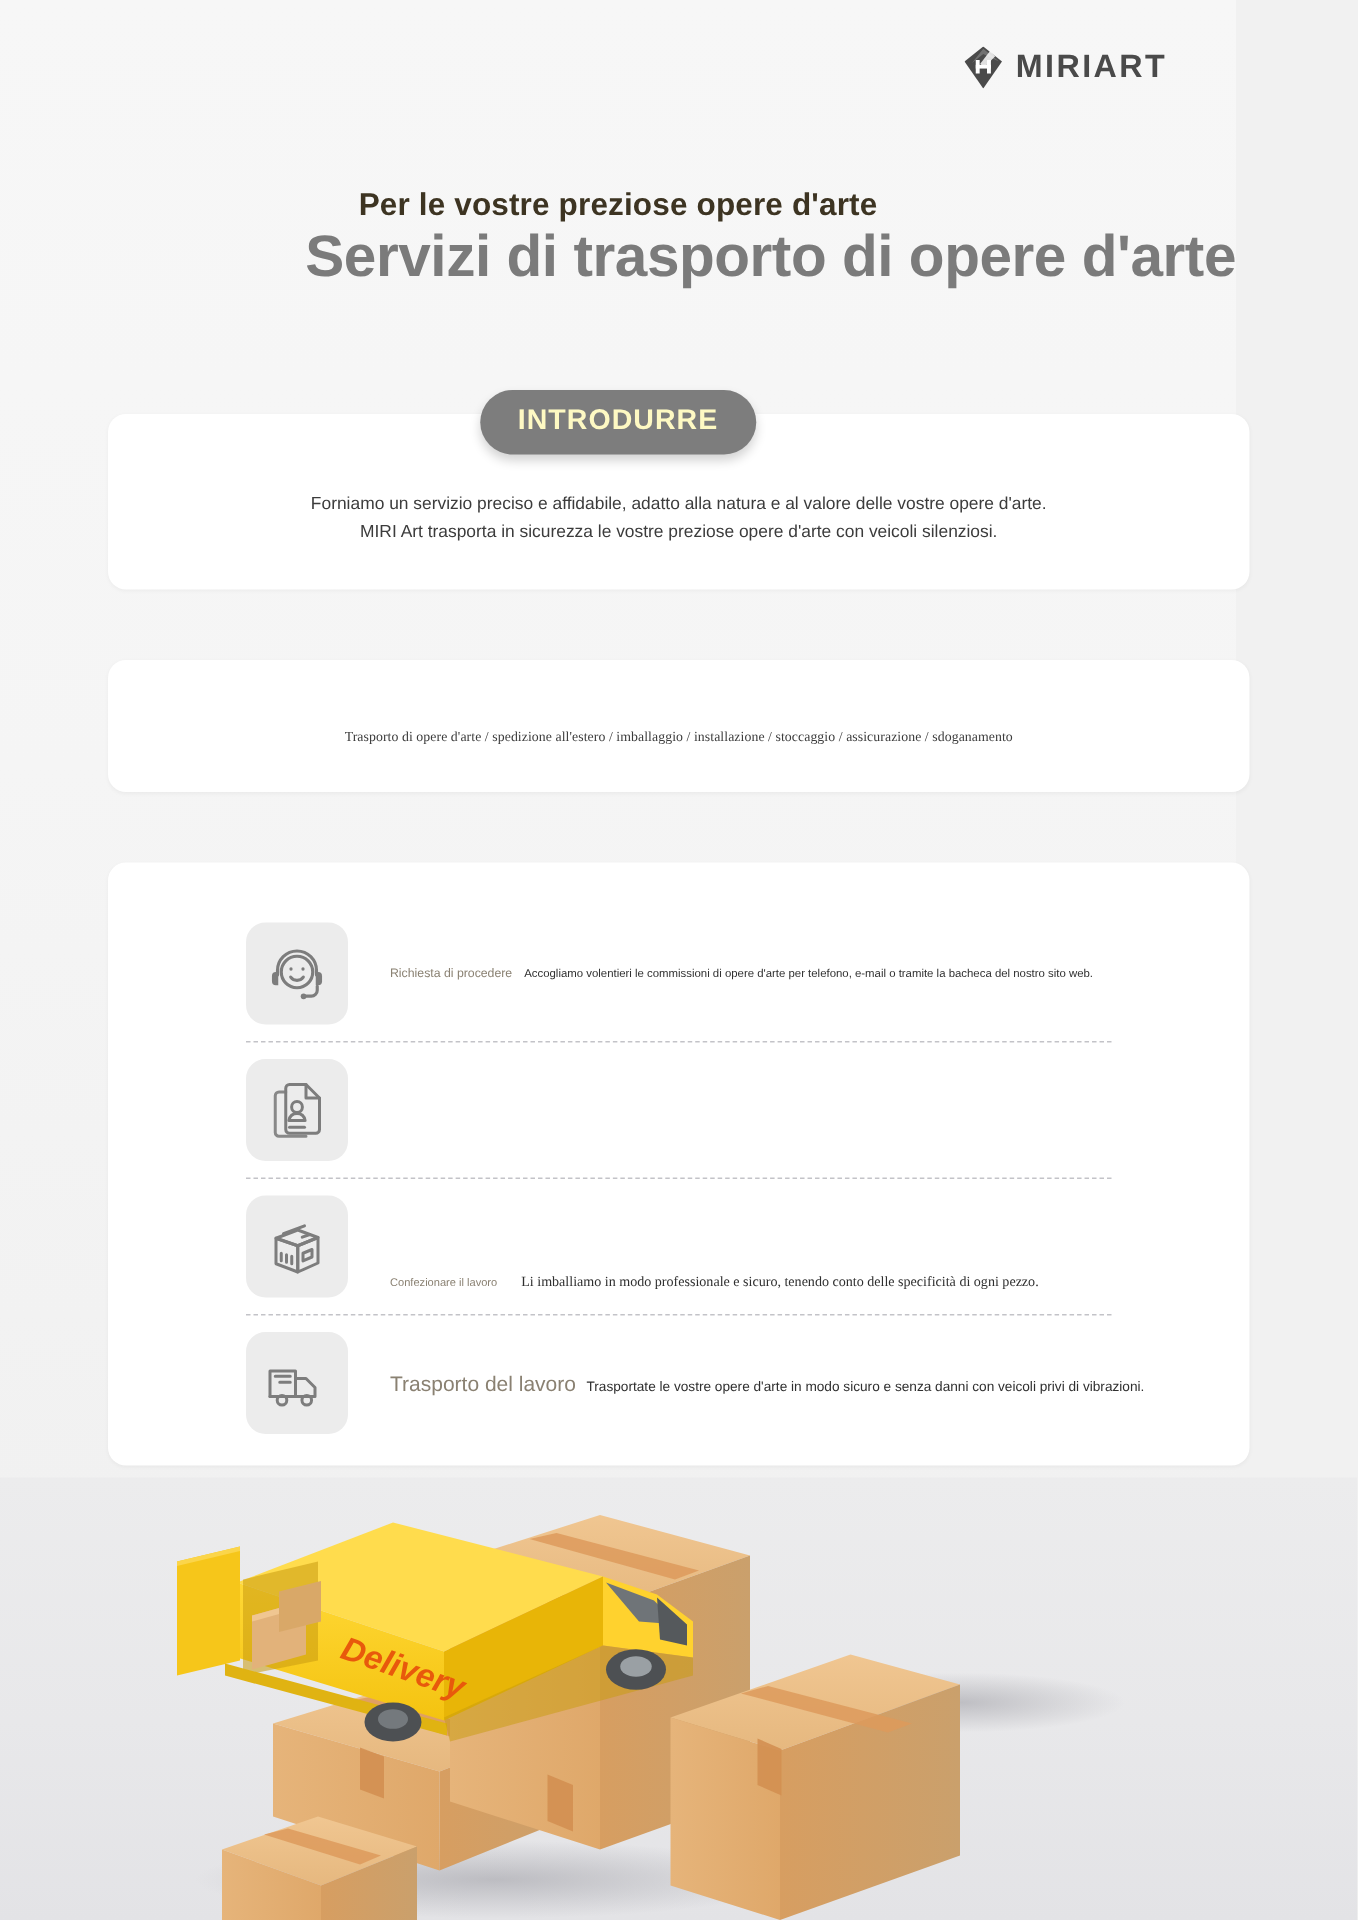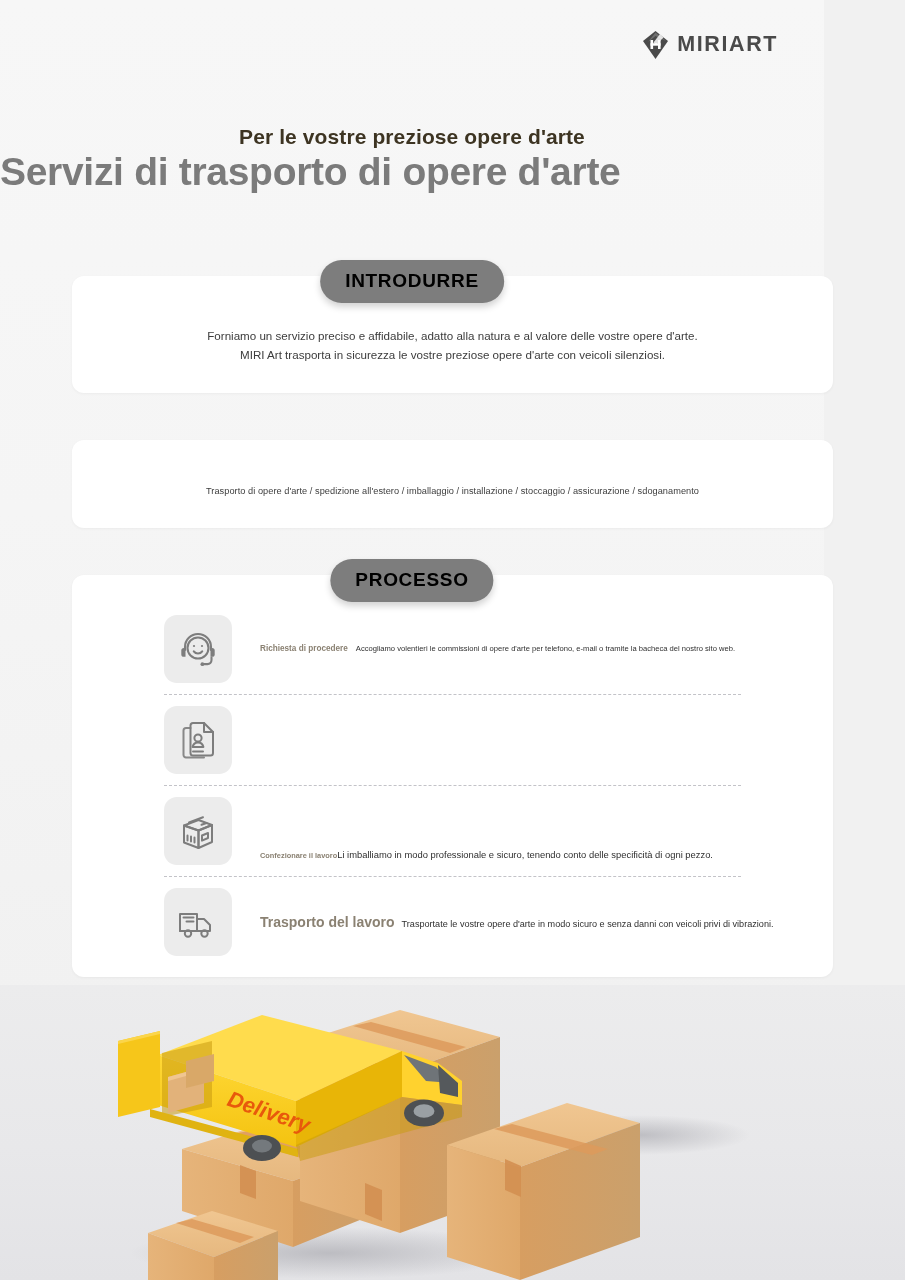--- a/index.html
+++ b/index.html
@@ -40,42 +40,42 @@
     position:absolute; left:0; right:0; top:93px;
     text-align:center;
     font-size:21px;
     font-weight:bold;
     color:#3d3422;
     letter-spacing:.1px;
     margin-top:32px;
   }
   .headline{
     position:absolute; left:0; right:0; top:150px;
-    text-align:left;
+    text-align:right;
     font-size:39px;
     font-weight:bold;
     color:#7b7b7b;
     letter-spacing:-.3px;
   }
 
   
   .card{
     position:absolute;
     left:72px;
     width:761px;
     background:#fff;
     border-radius:12px;
     box-shadow:0 1px 3px rgba(0,0,0,.045);
   }
   .pill{
     position:absolute;
     left:50%;
     transform:translateX(-50%);
     background:#7d7d7d;
-    color:#000000;
+    color:#fef9c3;
     font-size:19px;
     font-weight:bold;
     letter-spacing:.7px;
     padding:10px 25px 11px;
     border-radius:26px;
     box-shadow:0 4px 7px rgba(0,0,0,.18);
     white-space:nowrap;
     z-index:5;
   }
 
@@ -85,21 +85,21 @@
   .intro-body{
     position:absolute;
     top:50px; left:0; right:0;
     text-align:center;
     font-size:11.6px;
     color:#3c3c3c;
     line-height:19px;
   }
 
   
-  #card-service{ top:440px; height:88px; }
+  #card-service{ top:440px; height:88px;font-family:Liberation Serif, serif; }
   #pill-service{ top:424px; }
   .service-body{
     position:absolute;
     top:46px; left:0; right:0;
     text-align:center;
     font-size:9.2px;
     color:#3c3c3c;
     letter-spacing:.05px;
   }
 
@@ -126,35 +126,35 @@
     display:flex; align-items:center; justify-content:center;
   }
   .step-icon svg{ display:block; }
   .step-text{
     display:flex;
     align-items:baseline;
     margin-left:28px;
   }
   .step-label{
     color:#8a8172;
-    font-weight:bold;
+    font-weight:normal;
     white-space:nowrap;
   }
   .step-desc{
     color:#2f2f2f;
     white-space:nowrap;
   }
 
   
   .s1 .step-label{ font-size:8.2px; }
   .s1 .step-desc { font-size:7.6px; margin-left:8px; }
   .s2 .step-label{ font-size:6.2px; }
   .s2 .step-desc { font-size:11.4px; margin-left:7px; }
   .s3 .step-label{ font-size:7.4px;margin-top:48px; }
-  .s3 .step-desc { font-size:9.4px; margin-left:0; }
+  .s3 .step-desc { font-size:9.4px; margin-left:16px;font-family:Liberation Serif, serif; }
   .s4 .step-label{ font-size:14px; }
   .s4 .step-desc { font-size:9.1px; margin-left:7px; }
 
   
   .hero{
     position:absolute;
     left:0; top:985px;
     width:905px; height:295px;
     background:linear-gradient(180deg,#ececed 0%, #e8e8ea 55%, #e3e3e6 100%);
     overflow:hidden;
@@ -260,21 +260,20 @@
           </svg>
         </div>
         <div class="step-text">
           <span class="step-label">Trasporto del lavoro</span>
           <span class="step-desc">Trasportate le vostre opere d'arte in modo sicuro e senza danni con veicoli privi di vibrazioni.</span>
         </div>
       </div>
 
     </div>
   </div>
-  <div class="pill" id="pill-process">PROCESSO</div>
 
   <div class="hero">
     <svg width="905" height="295" viewBox="0 0 905 295">
       <defs>
         <linearGradient id="gTop" x1="0" y1="0" x2="0" y2="1">
           <stop offset="0" stop-color="#f0c691"></stop>
             <stop offset="1" stop-color="#e6b87f"></stop>
         </linearGradient>
         <linearGradient id="gLeft" x1="0" y1="0" x2="1" y2="0">
           <stop offset="0" stop-color="#e6b47a"></stop>

